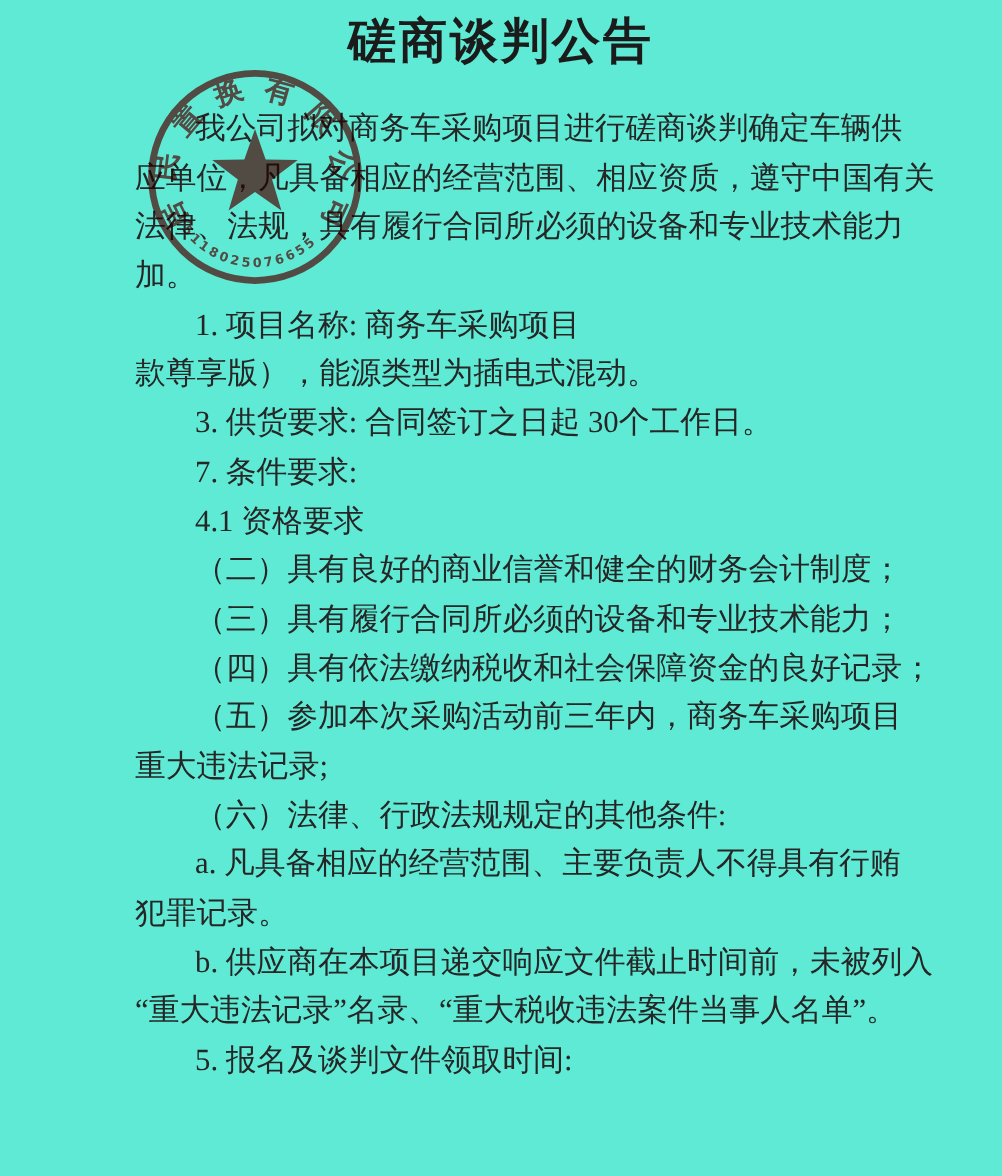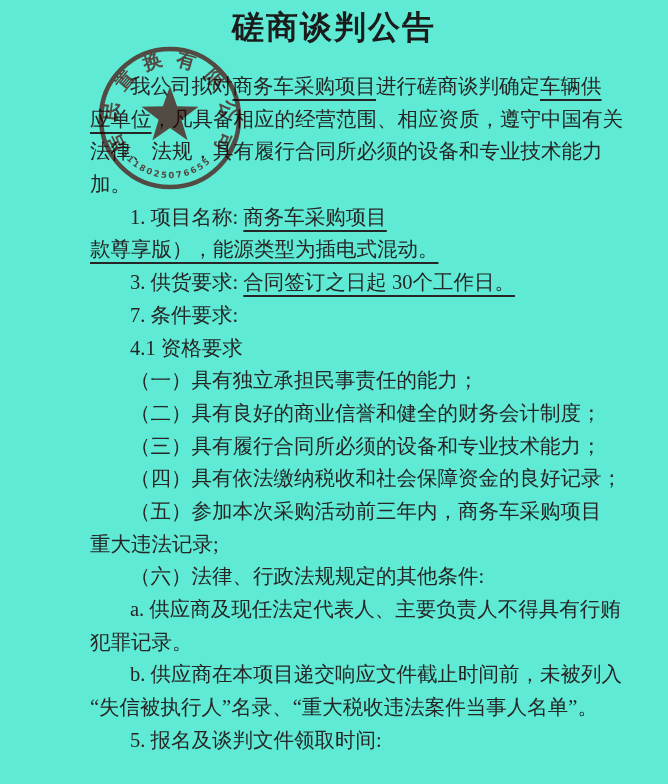--- a/index.html
+++ b/index.html
@@ -28,21 +28,20 @@
   }
   .line{
     height:32.7px;
     line-height:32.7px;
     font-size:20.5px;
     white-space:nowrap;
     color:#262626;
   }
   .line.indent{padding-left:40px;}
   .seg.u{
-    text-decoration:underline;
     text-decoration-thickness:1.5px;
     text-underline-offset:6px;
     text-align:right;
   }
   .seal{
     position:absolute;
     left:94px;top:42px;
     width:152px;height:152px;
     mix-blend-mode:multiply;
     opacity:0.92;
@@ -59,31 +58,30 @@
   <div class="doc-body" id="doc-body">
       <div class="line indent"><span class="seg">我公司拟对</span><span class="seg u">商务车采购项目</span><span class="seg">进行磋商谈判确定</span><span class="seg u">车辆供</span></div>
       <div class="line"><span class="seg u">应单位</span><span class="seg">，凡具备相应的经营范围、相应资质，遵守中国有关</span></div>
       <div class="line"><span class="seg">法律、法规，具有履行合同所必须的设备和专业技术能力</span></div>
       <div class="line"><span class="seg">加。</span></div>
       <div class="line indent"><span class="seg">1. 项目名称: </span><span class="seg u">商务车采购项目</span></div>
       <div class="line"><span class="seg u">款尊享版），能源类型为插电式混动。 </span></div>
       <div class="line indent"><span class="seg">3. 供货要求: </span><span class="seg u">合同签订之日起 30个工作日。 </span></div>
       <div class="line indent"><span class="seg">7. 条件要求: </span></div>
       <div class="line indent"><span class="seg">4.1 资格要求</span></div>
-      <div class="line indent"><span class="seg">（一）具有独立承担民事责任的能力；</span></div>
       <div class="line indent"><span class="seg">（二）具有良好的商业信誉和健全的财务会计制度；</span></div>
       <div class="line indent"><span class="seg">（三）具有履行合同所必须的设备和专业技术能力；</span></div>
       <div class="line indent"><span class="seg">（四）具有依法缴纳税收和社会保障资金的良好记录；</span></div>
       <div class="line indent"><span class="seg">（五）参加本次采购活动前三年内，商务车采购项目</span></div>
       <div class="line"><span class="seg">重大违法记录;</span></div>
       <div class="line indent"><span class="seg">（六）法律、行政法规规定的其他条件:</span></div>
-      <div class="line indent"><span class="seg">a. 供应商及现任法定代表人、主要负责人不得具有行贿</span></div>
+      <div class="line indent"><span class="seg">a. 凡具备相应的经营范围、主要负责人不得具有行贿</span></div>
       <div class="line"><span class="seg">犯罪记录。</span></div>
       <div class="line indent"><span class="seg">b. 供应商在本项目递交响应文件截止时间前，未被列入</span></div>
-      <div class="line"><span class="seg">“失信被执行人”名录、“重大税收违法案件当事人名单”。</span></div>
+      <div class="line"><span class="seg">“重大违法记录”名录、“重大税收违法案件当事人名单”。</span></div>
       <div class="line indent"><span class="seg">5.  报名及谈判文件领取时间:</span></div>
     </div>
 
   <svg class="seal" viewBox="0 0 152 152" xmlns="http://www.w3.org/2000/svg">
     <defs>
       <path id="ringPath" d="M 38.5 113.5 A 53 53 0 1 1 113.5 113.5" fill="none"></path>
       <path id="digitPath" d="M 24 106 A 60 60 0 0 0 128 106" fill="none"></path>
     </defs>
     <circle cx="76" cy="76" r="69" fill="none" stroke="#dd4242" stroke-width="4.5"></circle>
     <polygon fill="#dd4242" points="76,44 68.9,64.3 47.5,64.7 64.6,77.7 58.4,98.3 76,86 93.6,98.3 87.4,77.7 104.5,64.7 83.1,64.3"></polygon>

